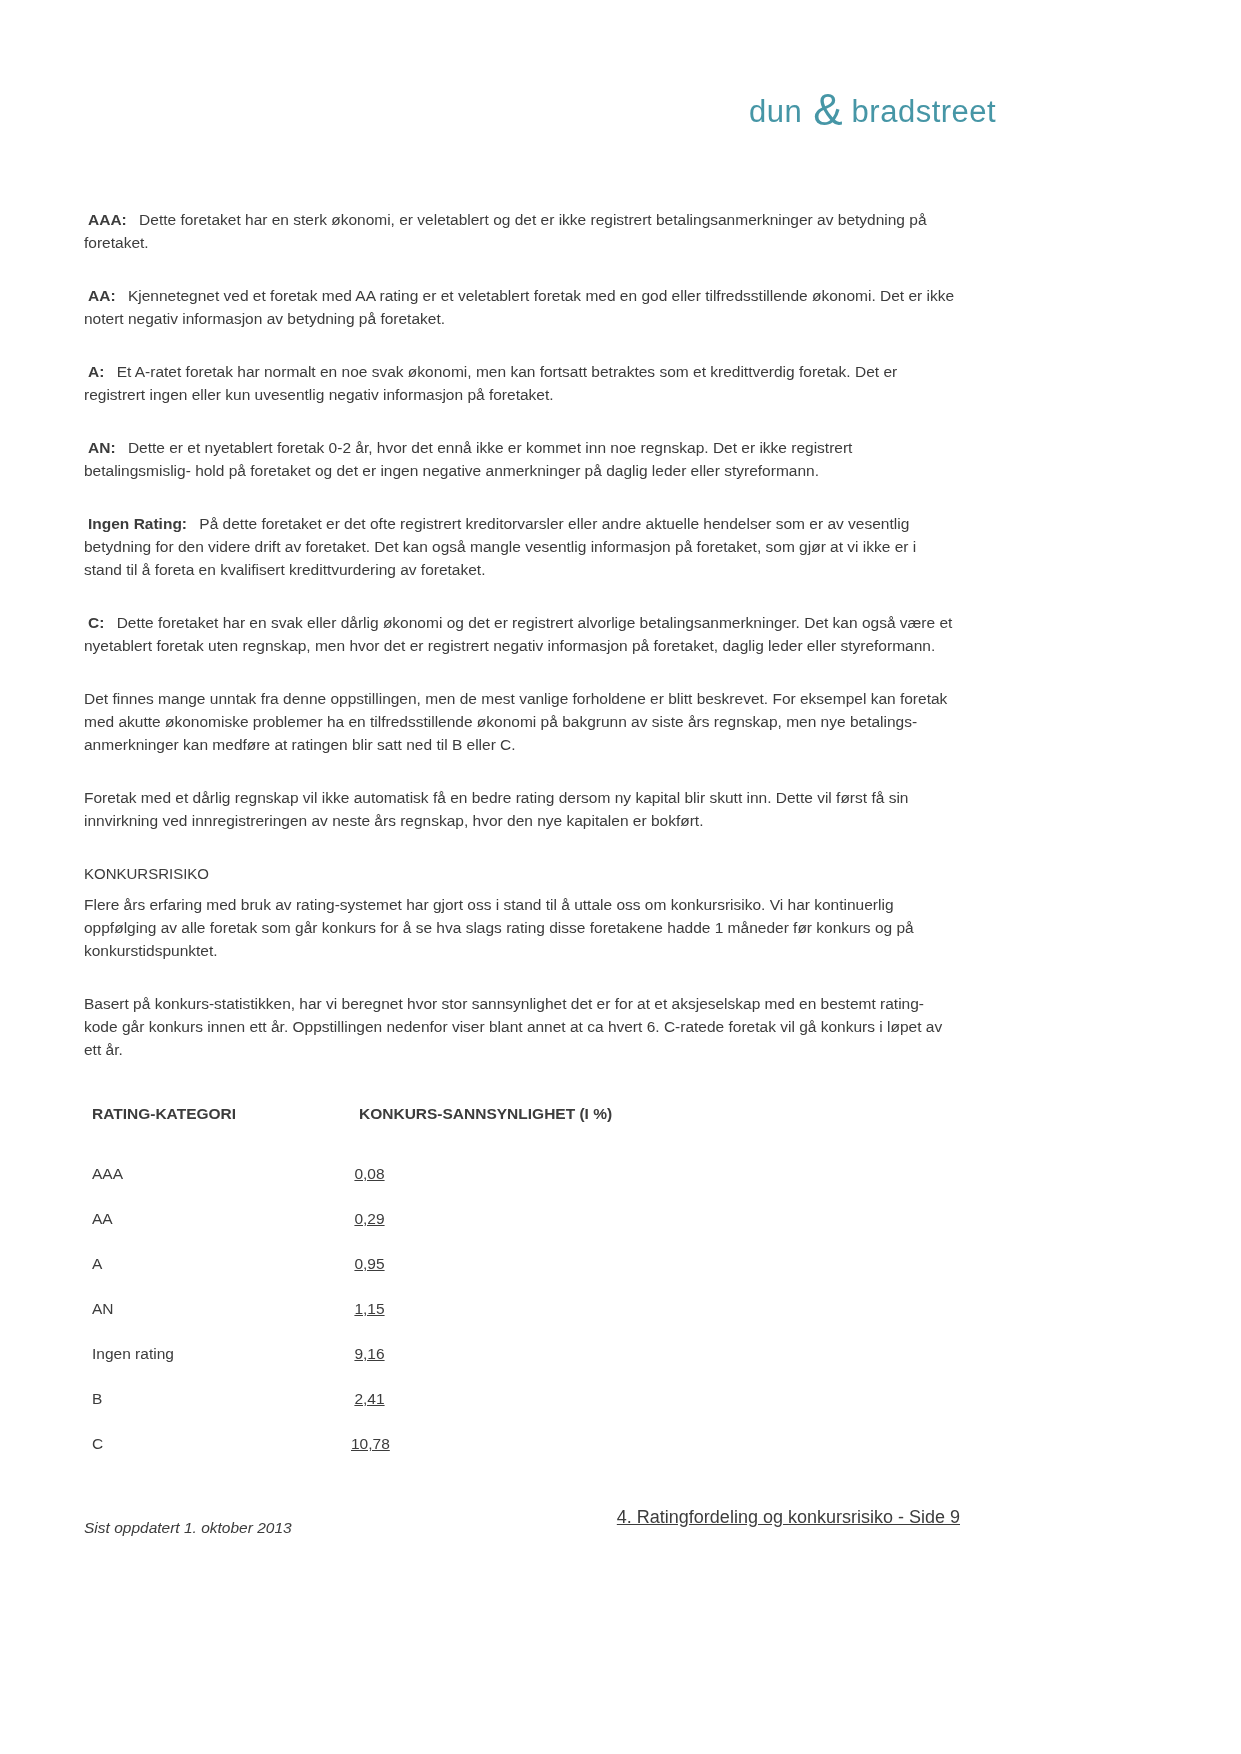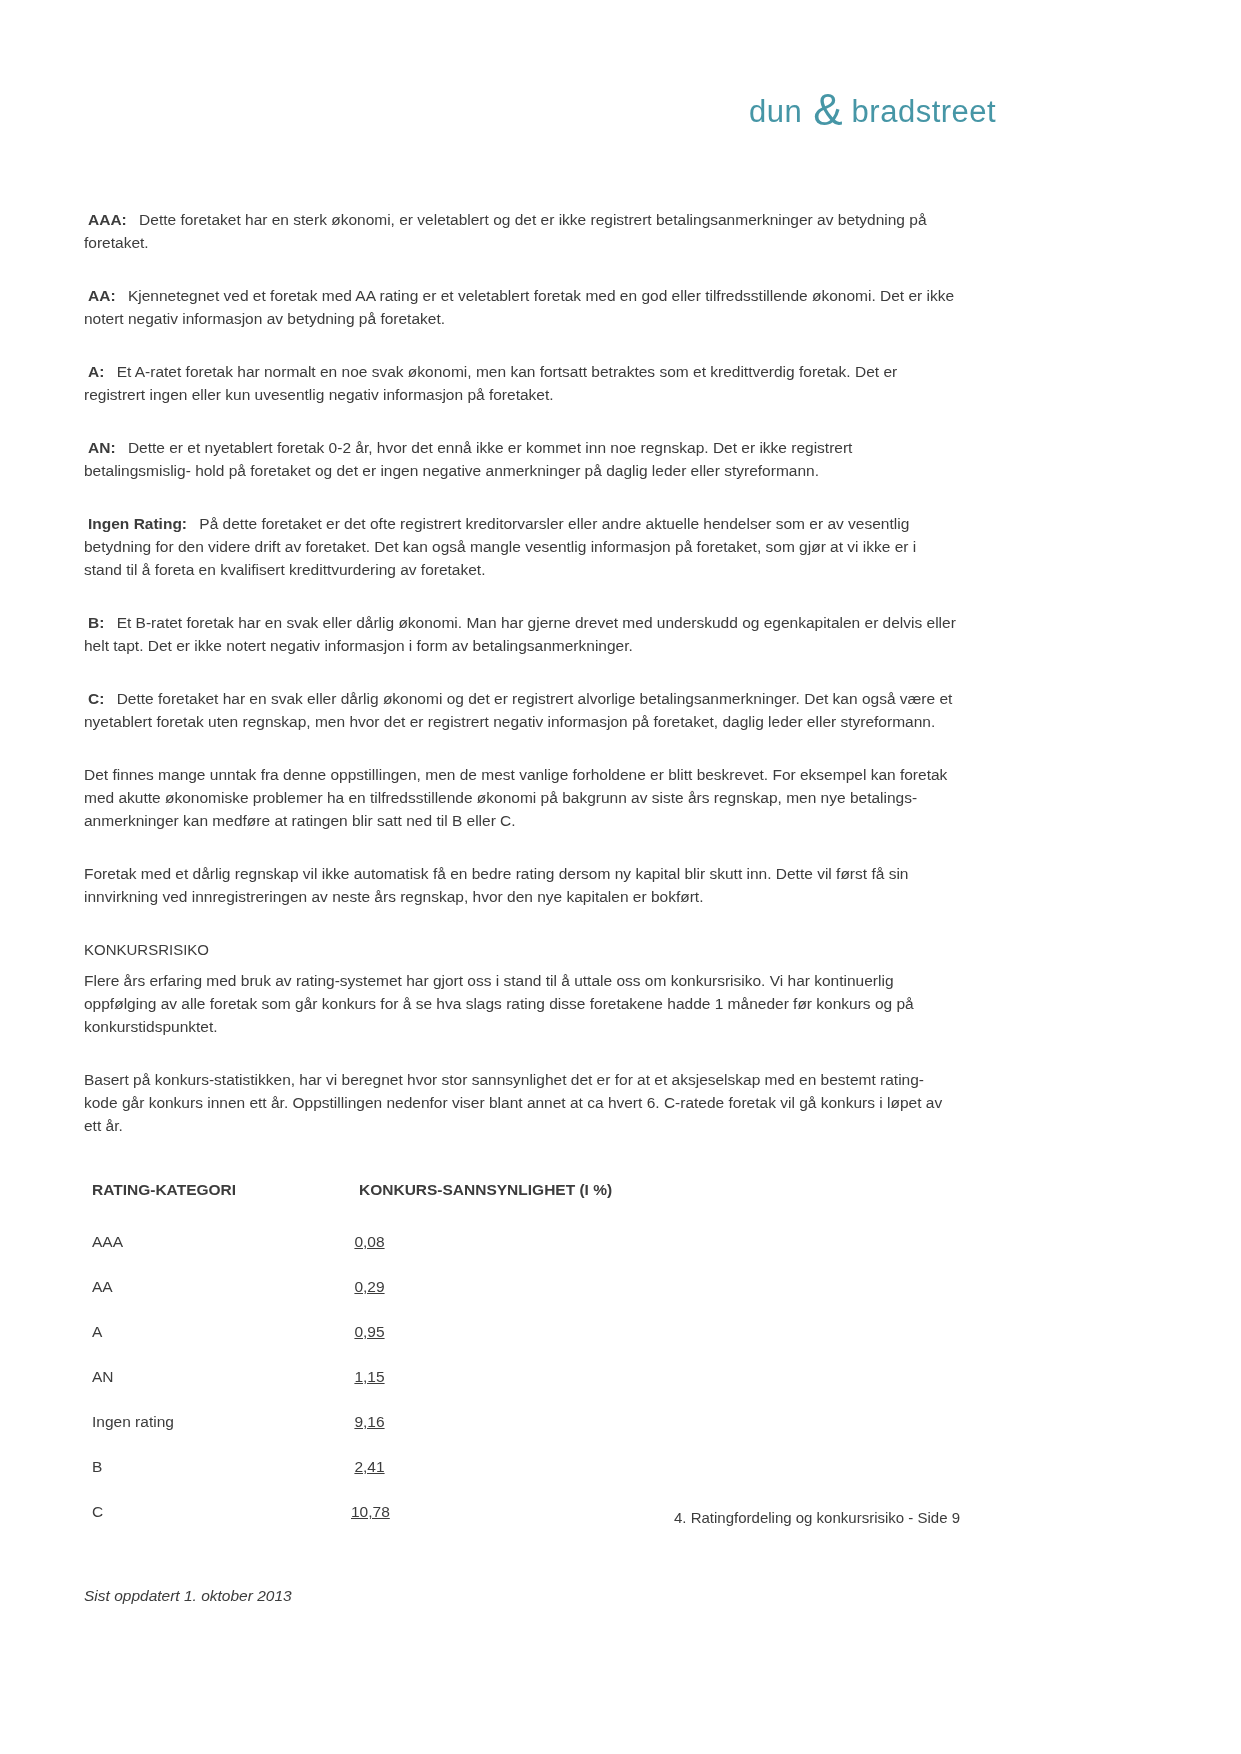--- a/index.html
+++ b/index.html
@@ -55,40 +55,41 @@
   .lead { font-weight: 700; }
   .section-title {
     font-size: 15px;
     line-height: 23px;
     font-weight: 400;
   }
 
   
   .table { margin-top: 8px; }
   .trow { display: flex; line-height: 29px; }
-  .trow.thead { font-weight: 700; margin-bottom: 7px; }
+  .trow.thead { font-weight: 700; margin-bottom: 15px; }
   .cell.cat { width: 259px; }
   .trow.thead .cell.cat { width: 267px; }
   .cell.val { width: 45px; text-align: center; text-decoration: underline; }
   .cell.val-hdr { text-align: left; }
 
   .updated {
     font-style: italic;
     margin-top: 42px;
   }
 
   .page-footer {
     position: absolute;
     left: 68px;
     top: 1494px;
     width: 888px;
     text-align: right;
-    font-size: 15px;
+    font-size: 18px;
     line-height: 23px;
     color: #3c3c3c;
+    text-decoration: underline;
   }
 </style>
 </head>
 <body>
 
 <div class="page">
 
   <header class="logo">
     <span class="logo-word">dun</span>
     <span class="logo-amp">&amp;</span>
@@ -115,24 +116,20 @@
     <p class="para">
       <span class="lead">AN:</span>
       <span>Dette er et nyetablert foretak 0-2 år, hvor det ennå ikke er kommet inn noe regnskap. Det er ikke registrert betalingsmislig- hold på foretaket og det er ingen negative anmerkninger på daglig leder eller styreformann.</span>
     </p>
 
     <p class="para">
       <span class="lead">Ingen Rating:</span>
       <span>På dette foretaket er det ofte registrert kreditorvarsler eller andre aktuelle hendelser som er av vesentlig betydning for den videre drift av foretaket. Det kan også mangle vesentlig informasjon på foretaket, som gjør at vi ikke er i stand til å foreta en kvalifisert kredittvurdering av foretaket.</span>
     </p>
 
-    <p class="para">
-      <span class="lead">B:</span>
-      <span>Et B-ratet foretak har en svak eller dårlig økonomi. Man har gjerne drevet med underskudd og egenkapitalen er delvis eller helt tapt. Det er ikke notert negativ informasjon i form av betalingsanmerkninger.</span>
-    </p>
 
     <p class="para">
       <span class="lead">C:</span>
       <span>Dette foretaket har en svak eller dårlig økonomi og det er registrert alvorlige betalingsanmerkninger. Det kan også være et nyetablert foretak uten regnskap, men hvor det er registrert negativ informasjon på foretaket, daglig leder eller styreformann.</span>
     </p>
 
     <p class="para">Det finnes mange unntak fra denne oppstillingen, men de mest vanlige forholdene er blitt beskrevet. For eksempel kan foretak med akutte økonomiske problemer ha en tilfredsstillende økonomi på bakgrunn av siste års regnskap, men nye betalings- anmerkninger kan medføre at ratingen blir satt ned til B eller C.</p>
 
     <p class="para">Foretak med et dårlig regnskap vil ikke automatisk få en bedre rating dersom ny kapital blir skutt inn. Dette vil først få sin innvirkning ved innregistreringen av neste års regnskap, hvor den nye kapitalen er bokført.</p>
 

